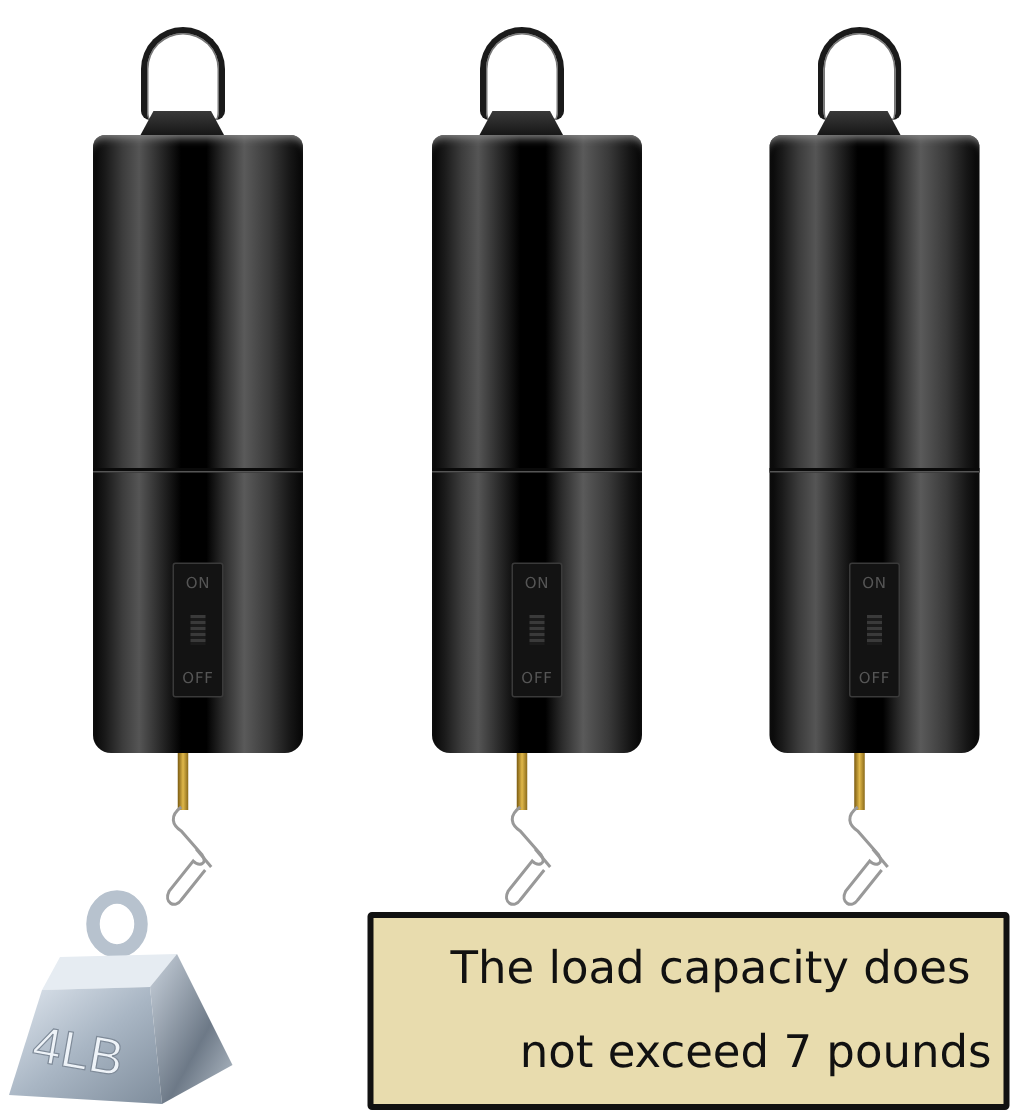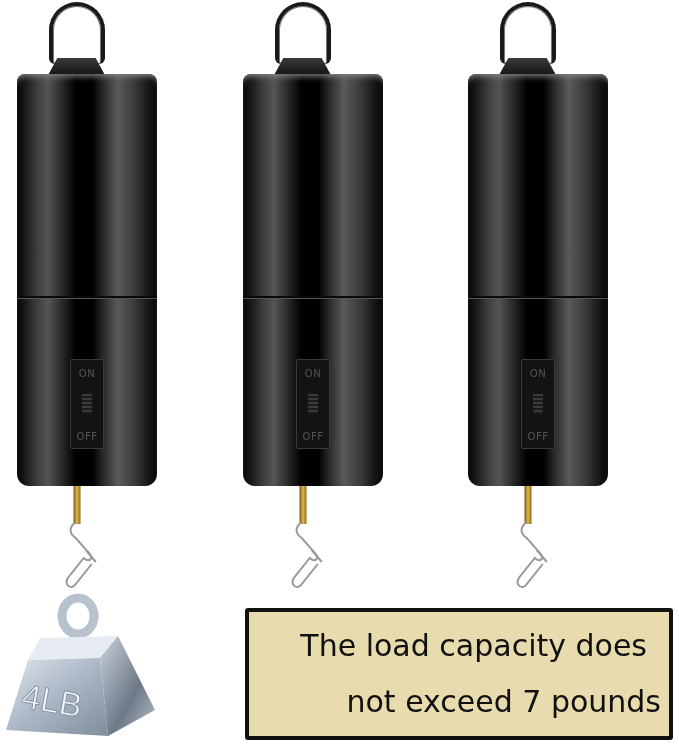--- a/index.html
+++ b/index.html
@@ -1,18 +1,18 @@
 <!DOCTYPE html>
 <html><head>
   <meta charset="utf-8">
   <style>
     html, body { margin: 0; padding: 0; background: #ffffff; }
     body { width: 679px; height: 745px; position: relative; overflow: hidden; font-family: "DejaVu Sans", sans-serif; }
 
-    .unit { position: absolute; top: 0; width: 119px; height: 600px; }
+    .unit { position: absolute; top: 16px; width: 119px; height: 600px; margin-left: 45px; }
     .hanger {
       position: absolute; top: 2px; left: 50%; transform: translateX(-50%);
       width: 56px; height: 62px; border: 4px solid #1a1a1a; border-bottom: none;
       border-radius: 28px 28px 6px 6px; box-sizing: border-box;
       box-shadow: inset 0 0 0 1px #777;
     }
     .cap {
       position: absolute; top: 58px; left: 50%; transform: translateX(-50%);
       width: 60px; height: 20px; background: linear-gradient(#3a3a3a, #0e0e0e);
       clip-path: polygon(18% 0, 82% 0, 100% 100%, 0 100%); border-radius: 3px;

